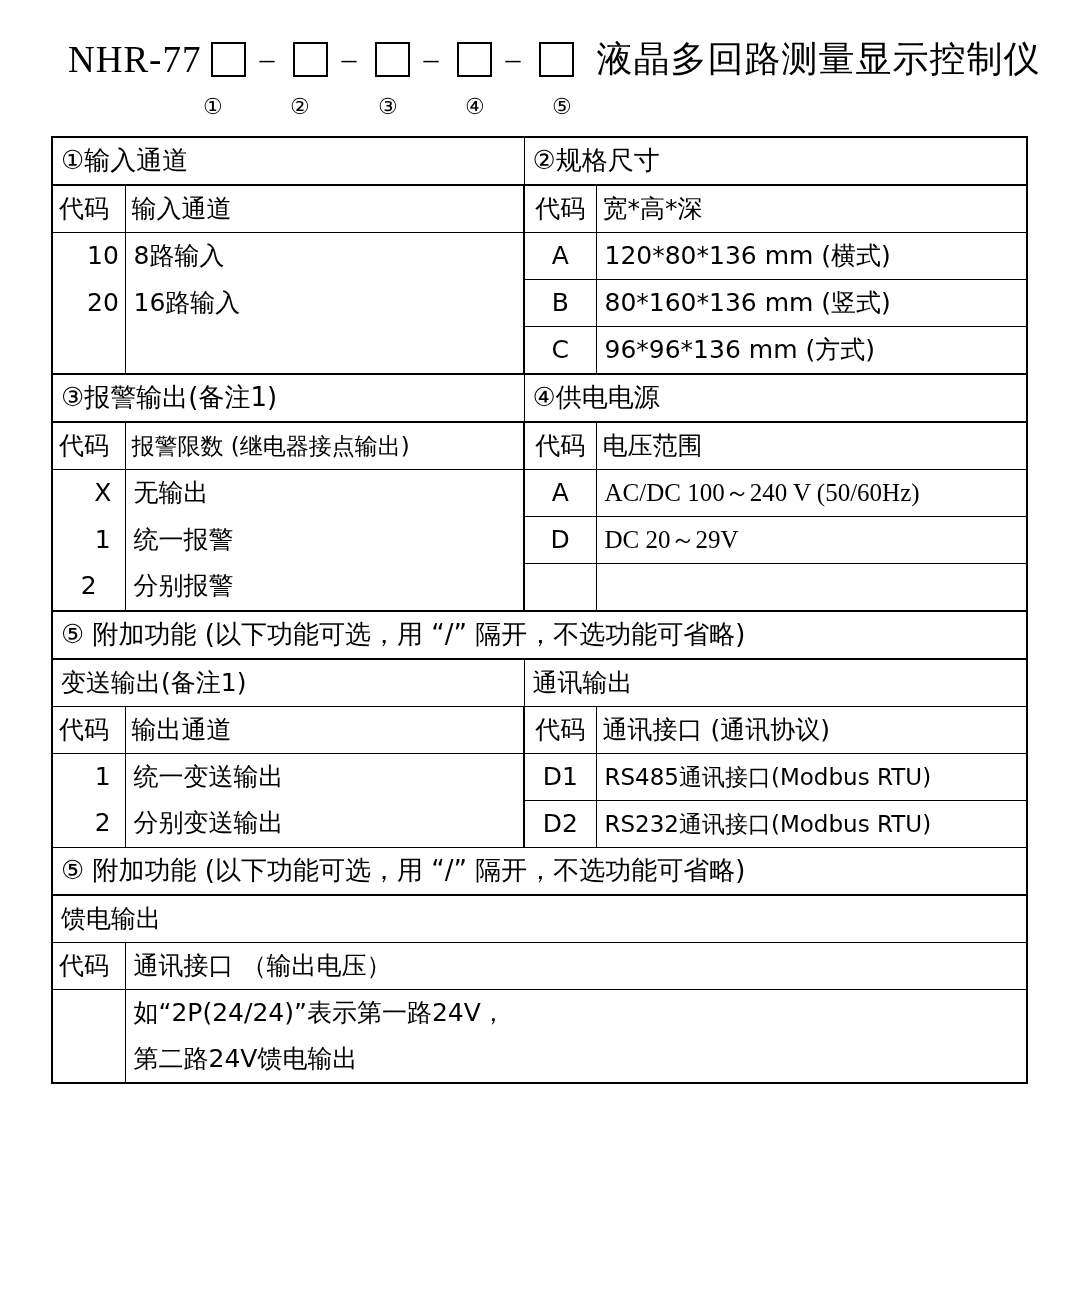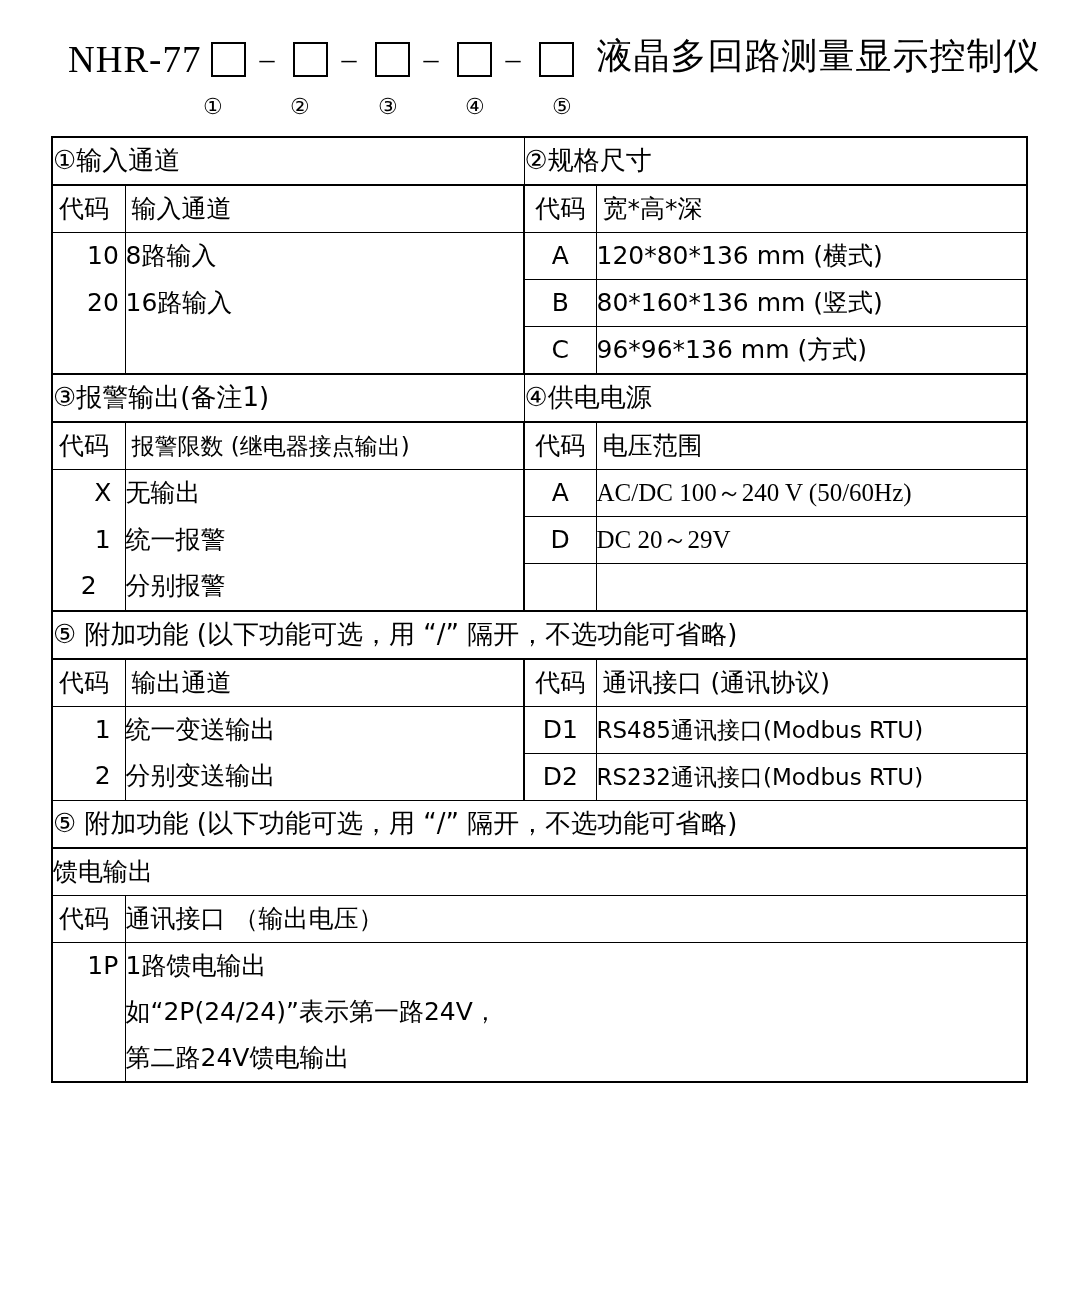--- a/index.html
+++ b/index.html
@@ -48,21 +48,21 @@
   .code-dash {
     font-size: 30px;
     margin: 0 9px 0 13px;
     line-height: 1;
   }
   #code-suffix {
     font-size: 36px;
     margin-left: 22px;
     letter-spacing: 1px;
     line-height: 1;
-    font-family: Liberation Mono, monospace;
+    font-family: Liberation Sans, sans-serif;
   }
   #circled-row {
     position: absolute;
     top: 94px;
     left: 52px;
     height: 30px;
     font-size: 22px;
   }
   #circled-row span {
     position: absolute;
@@ -101,21 +101,21 @@
   tr:last-child td { border-bottom: none; }
 
   .sec {
     font-size: 26px;
   }
   .ctr { text-align: center; }
   .thick-bottom { border-bottom: 2px solid #000 !important; }
   .thick-right { border-right: 2px solid #000 !important; margin-top: 13px; }
   .noline-bottom { border-bottom: none !important; padding-left: 34px; }
   .noline-top { border-top: none !important; }
-  .pad-l { padding-left: 0; }
+  .pad-l { padding-left: 8px; }
   .lat { font-family: "Liberation Serif", serif; font-size: 25px; }
   .small { font-size: 23px; }
 </style>
 </head>
 <body>
 
 <div id="header">
   <div id="code-row">
     <span id="code-prefix">NHR-77</span>
     <span class="code-box"></span>
@@ -203,20 +203,24 @@
     <td class="ctr noline-top thick-bottom">2</td>
     <td class="noline-top thick-bottom thick-right pad-l">分别报警</td>
     <td class="ctr thick-bottom"></td>
     <td class="pad-l thick-bottom"></td>
   </tr>
 
   <tr>
     <td class="sec pad-l thick-bottom" colspan="4">⑤ 附加功能 (以下功能可选，用 “/” 隔开，不选功能可省略)</td>
   </tr>
   <tr>
+    <td class="pad-l" colspan="2">变送输出(备注1)</td>
+    <td class="pad-l" colspan="2">通讯输出</td>
+  </tr>
+  <tr>
     <td>代码</td>
     <td class="thick-right">输出通道</td>
     <td class="ctr">代码</td>
     <td>通讯接口 (通讯协议)</td>
   </tr>
   <tr>
     <td class="ctr noline-bottom">1</td>
     <td class="noline-bottom thick-right pad-l">统一变送输出</td>
     <td class="ctr">D1</td>
     <td class="pad-l small">RS485通讯接口(Modbus RTU)</td>
@@ -232,24 +236,20 @@
     <td class="sec pad-l thick-bottom" colspan="4">⑤ 附加功能 (以下功能可选，用 “/” 隔开，不选功能可省略)</td>
   </tr>
   <tr>
     <td class="pad-l" colspan="4">馈电输出</td>
   </tr>
   <tr>
     <td>代码</td>
     <td class="pad-l" colspan="3">通讯接口 （输出电压）</td>
   </tr>
   <tr>
-    <td class="ctr noline-bottom">1P</td>
-    <td class="noline-bottom pad-l" colspan="3">1路馈电输出</td>
-  </tr>
-  <tr>
     <td class="ctr noline-bottom noline-top"></td>
     <td class="noline-bottom noline-top pad-l" colspan="3">如“2P(24/24)”表示第一路24V，</td>
   </tr>
   <tr>
     <td class="ctr noline-top"></td>
     <td class="noline-top pad-l" colspan="3">第二路24V馈电输出</td>
   </tr>
 </tbody>
     </table>
 </div>

